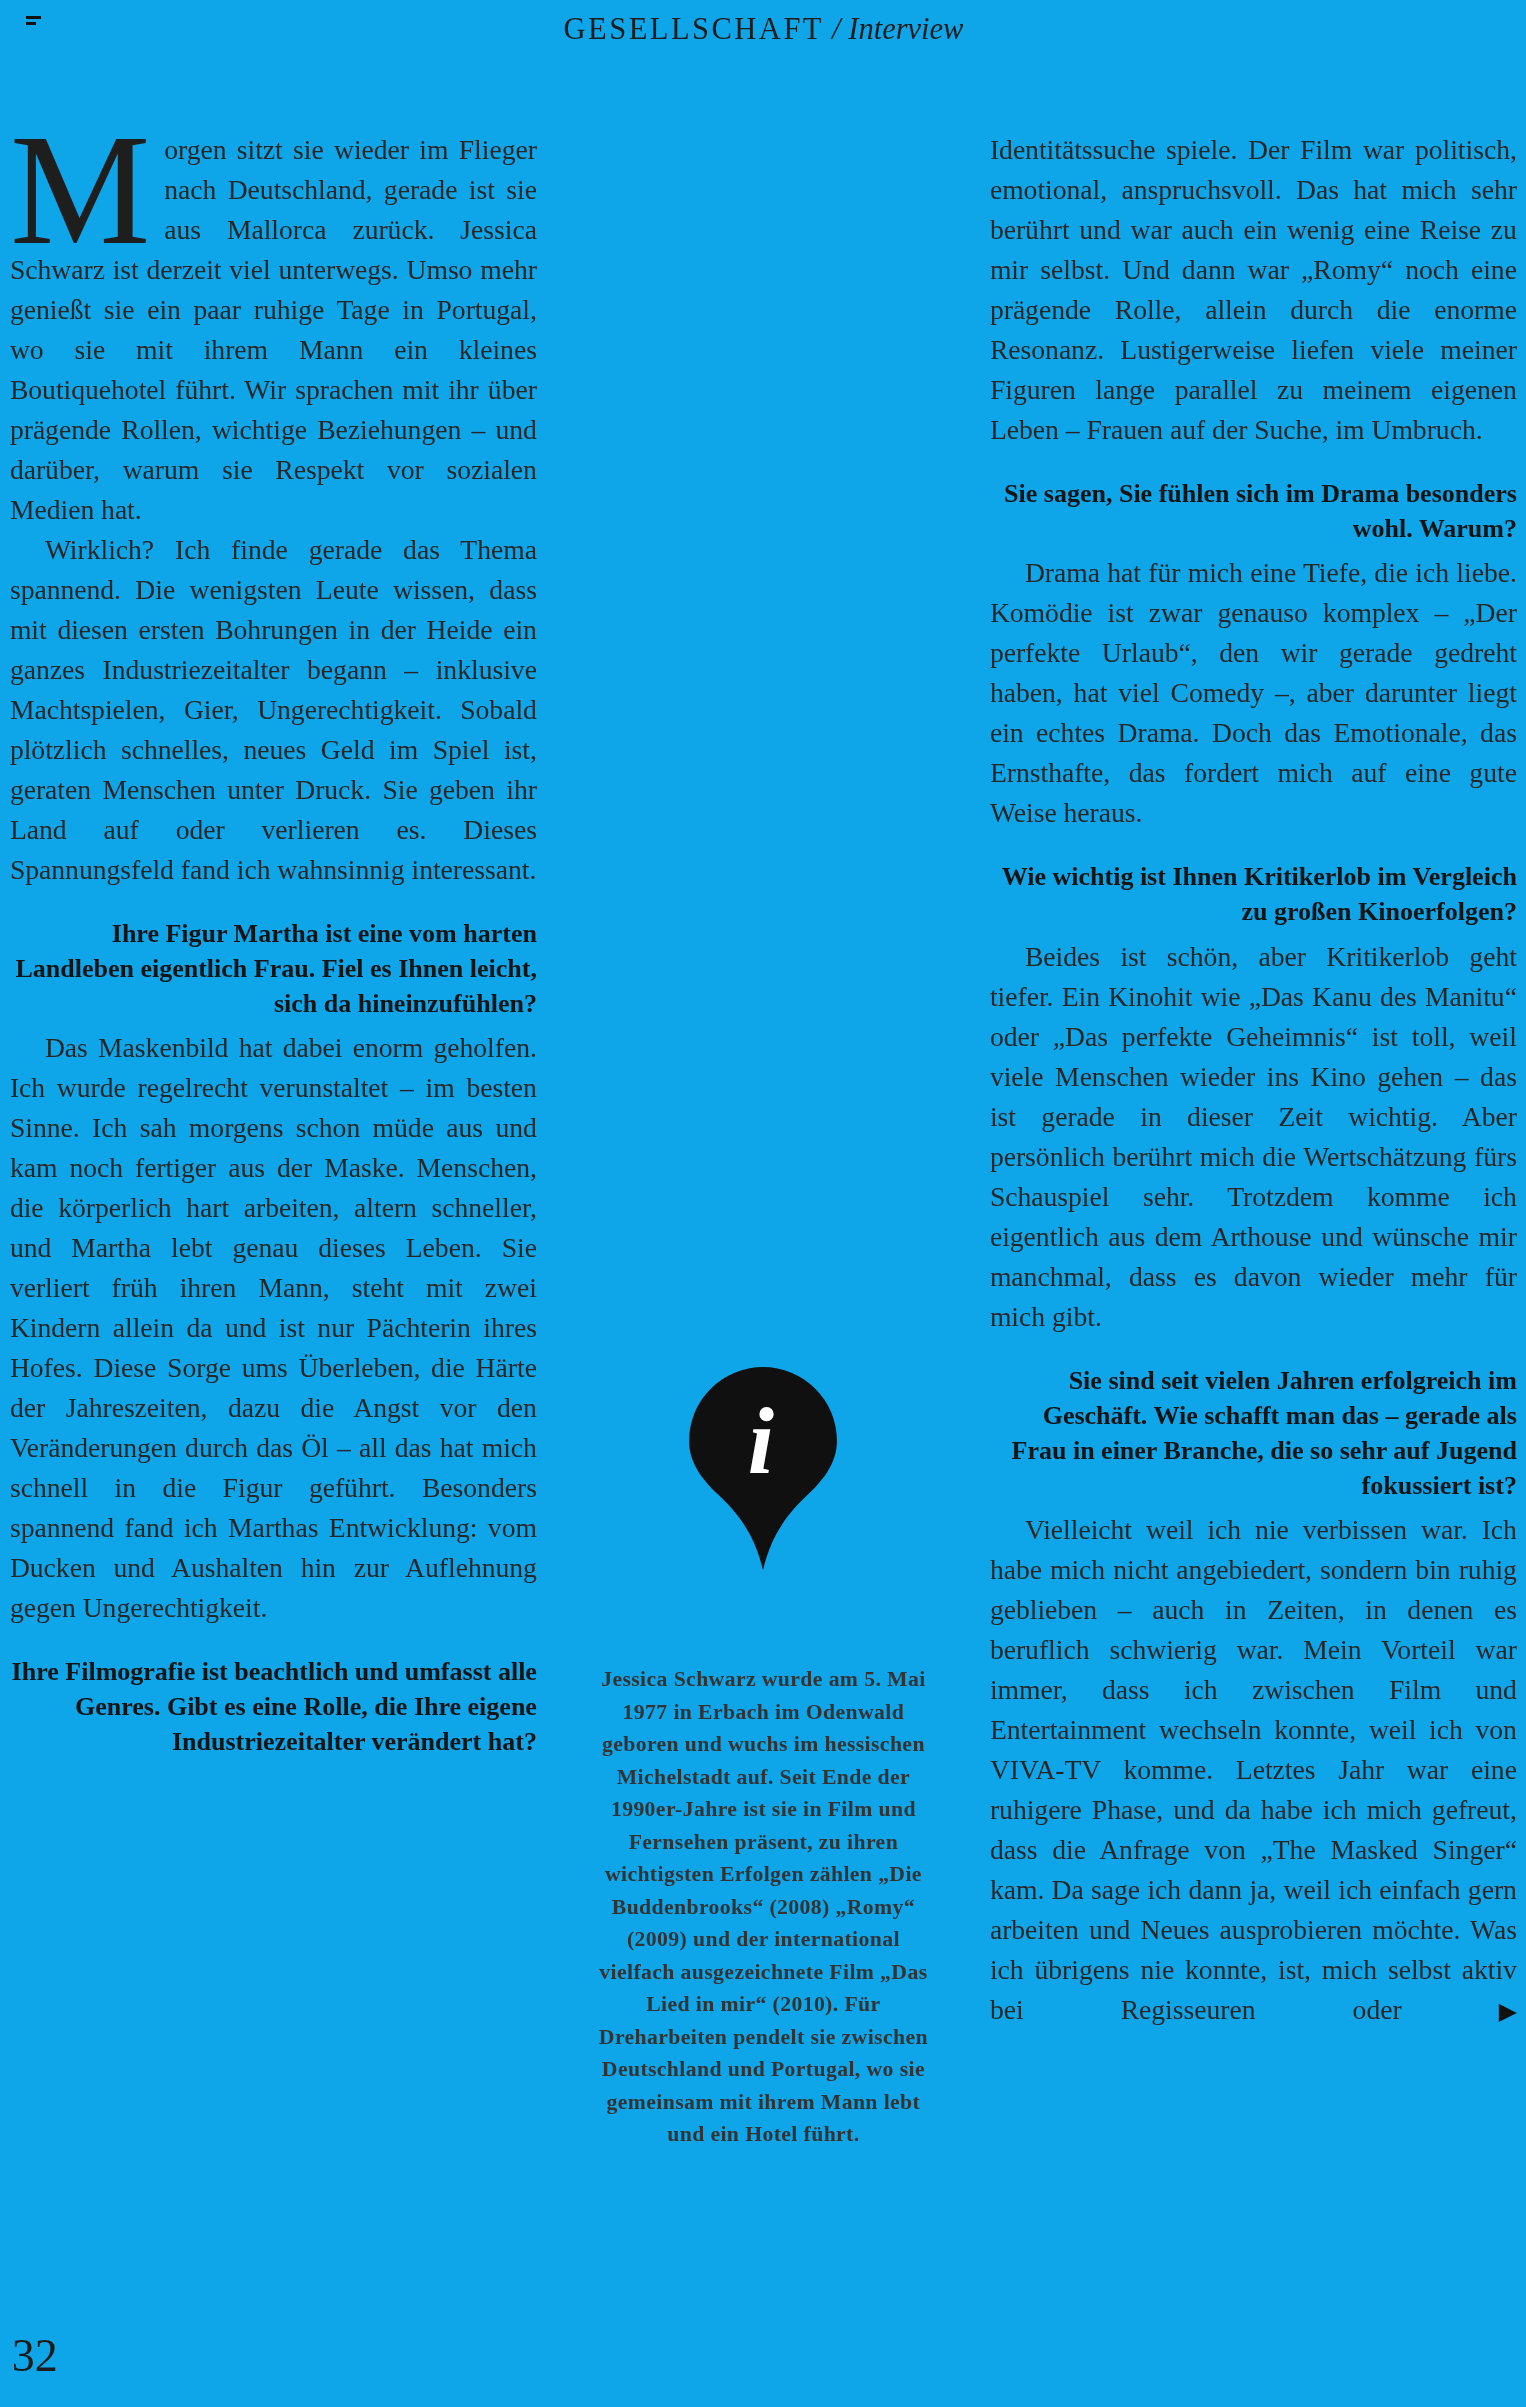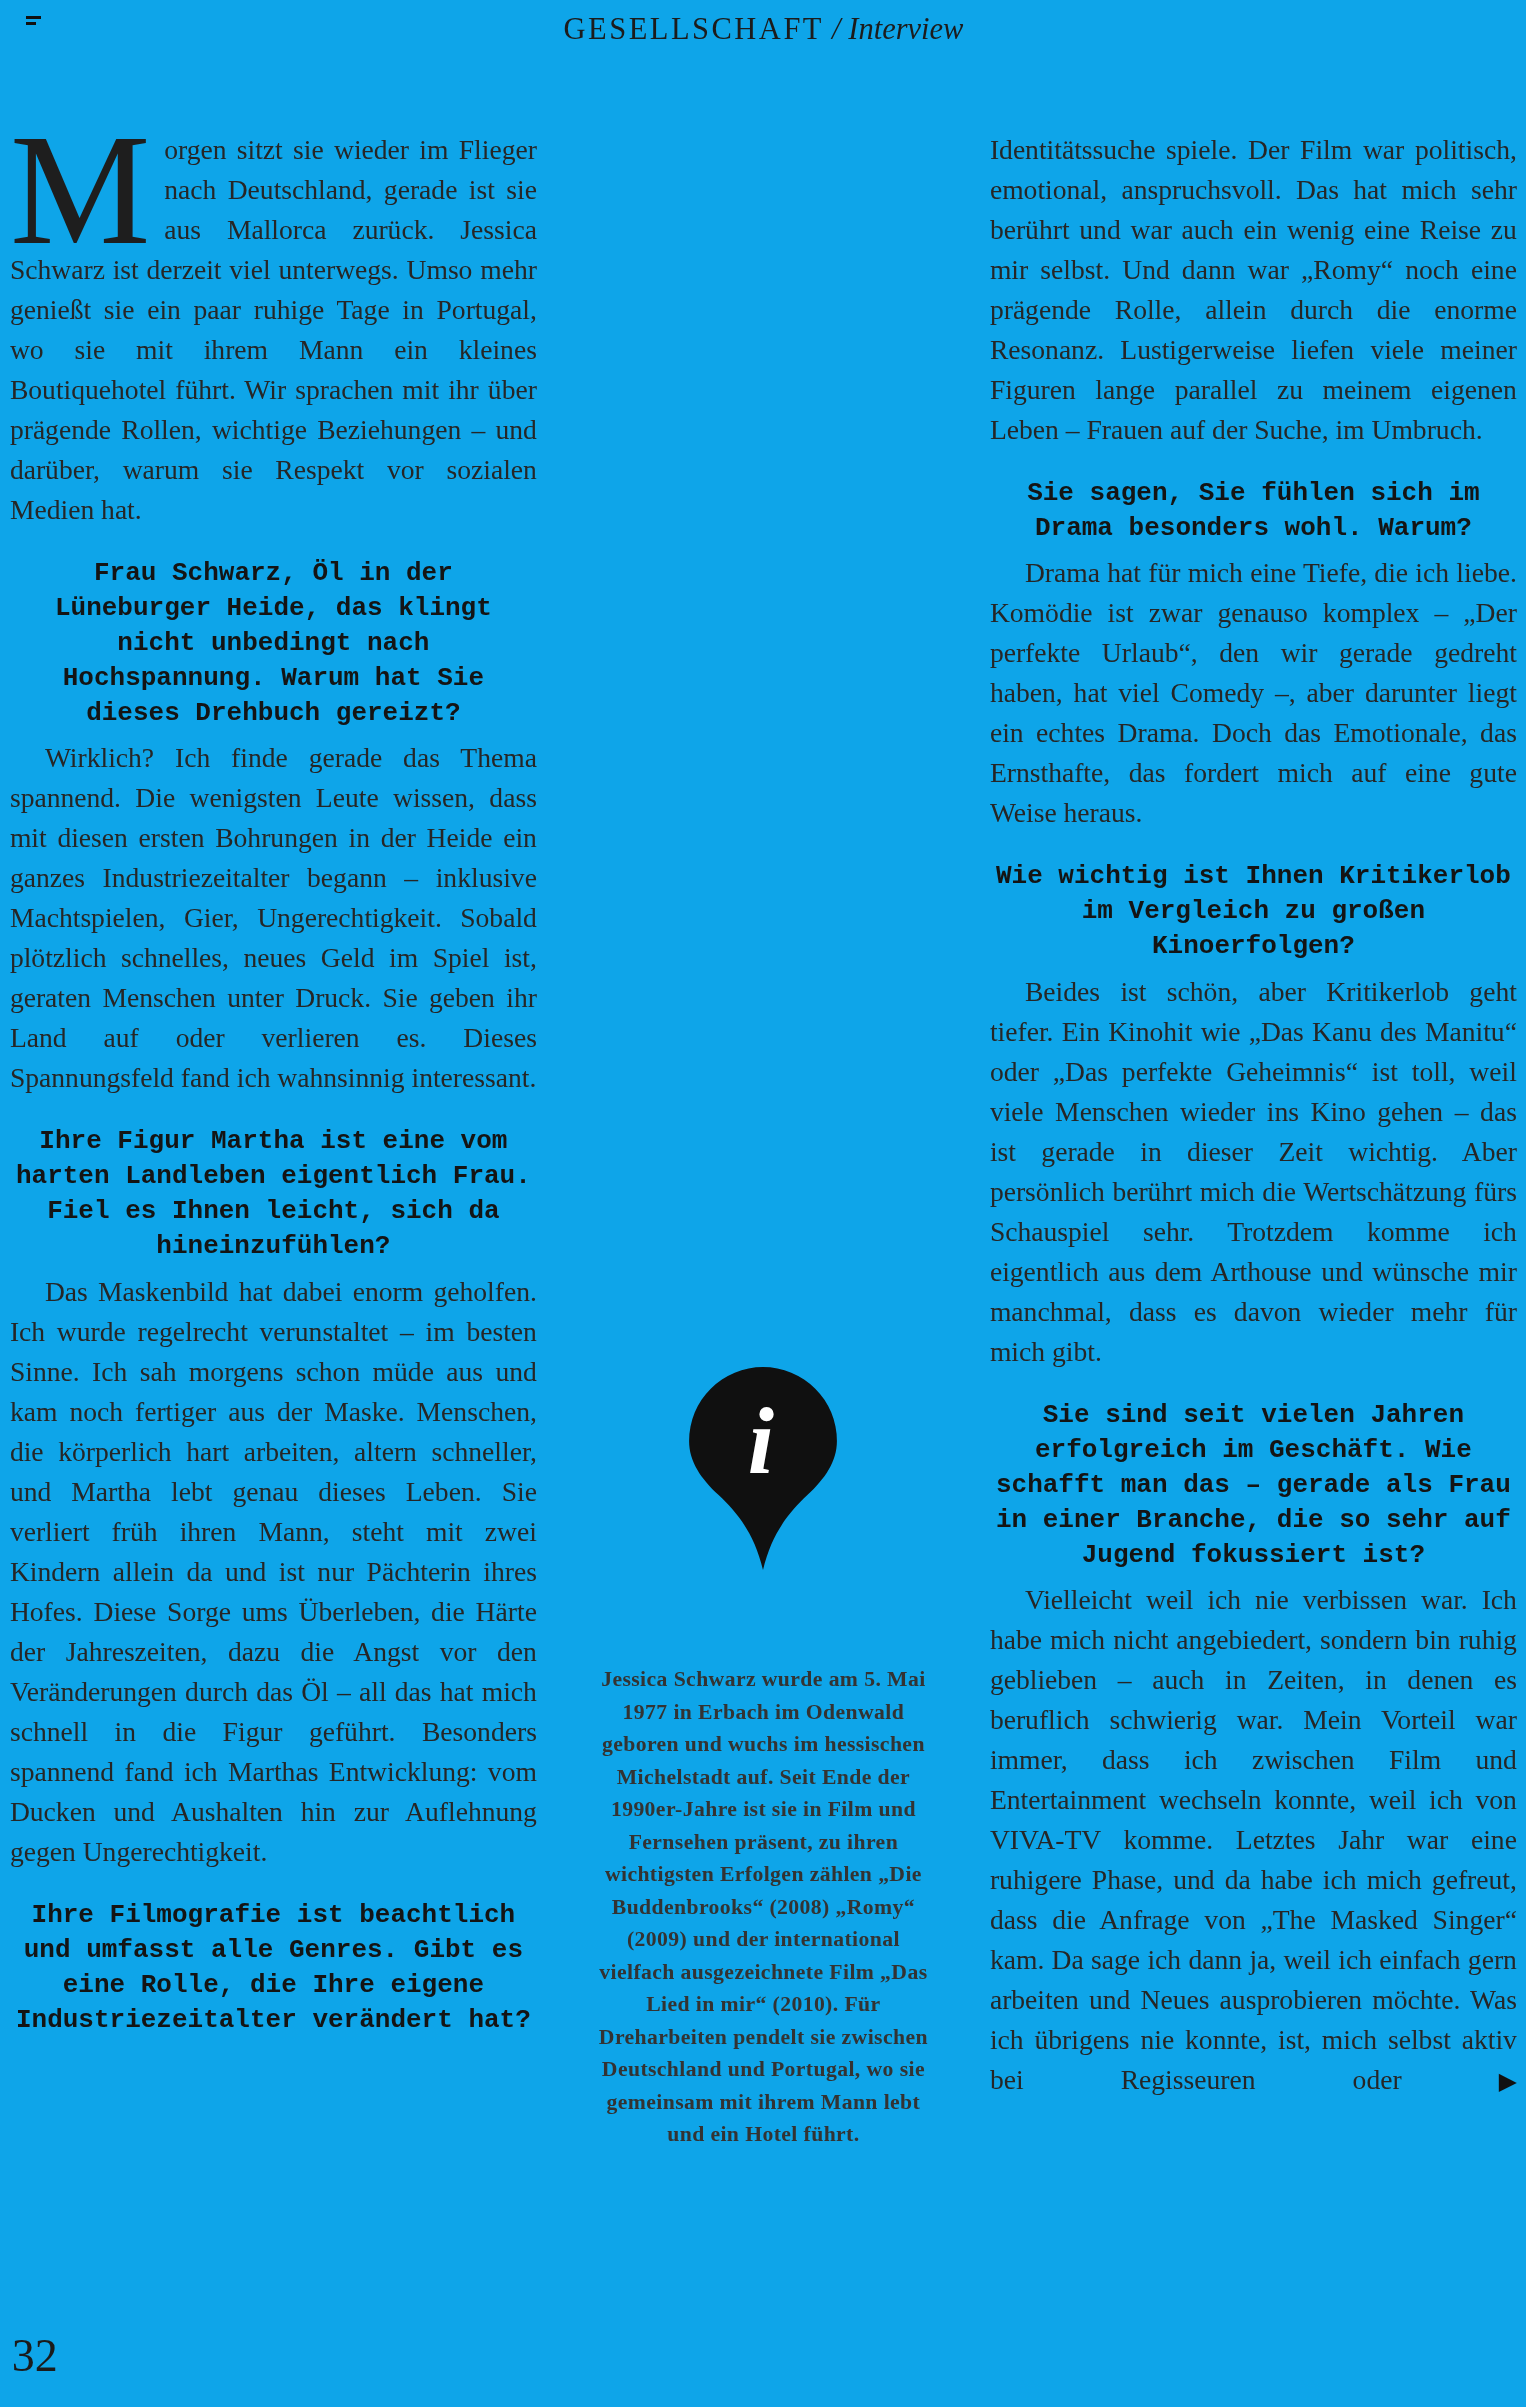--- a/index.html
+++ b/index.html
@@ -65,27 +65,27 @@
     font-family: "Liberation Serif", serif;
     font-size: 27.6px;
     line-height: 40px;
     text-align: justify;
     color: #262626;
     margin: 0;
   }
   p.indent { text-indent: 35px; }
   p.justify-last { text-align-last: justify; }
   p.q {
-    font-family: Liberation Mono, monospace;
+    font-family: Liberation Serif, serif;
     font-weight: 700;
     font-size: 26px;
     line-height: 35px;
     color: #141414;
     margin: 25.6px 0 7.9px 0;
-    text-align: center;
+    text-align: right;
   }
   .dropcap {
     float: left;
     font-family: "Liberation Serif", serif;
     font-size: 158px;
     line-height: 116px;
     padding-right: 13.8px;
     margin-top: 2px;
     color: #1e1e1e;
   }
@@ -135,21 +135,20 @@
   </div>
 
   <header class="header">
     <span class="section">GESELLSCHAFT</span><span class="sep">/</span><span class="subsection">Interview</span>
   </header>
 
   <main class="columns">
 
     <section class="col col-left">
       <p class="body"><span class="dropcap">M</span><span>orgen sitzt sie wieder im Flieger nach Deutschland, gerade ist sie aus Mallorca zurück. Jessica Schwarz ist derzeit viel unterwegs. Umso mehr genießt sie ein paar ruhige Tage in Portugal, wo sie mit ihrem Mann ein kleines Boutiquehotel führt. Wir sprachen mit ihr über prägende Rollen, wichtige Beziehungen – und darüber, warum sie Respekt vor sozialen Medien hat.</span></p>
-      <p class="q">Frau Schwarz, Öl in der Lüneburger Heide, das klingt nicht unbedingt nach Hochspannung. Warum hat Sie dieses Drehbuch gereizt?</p>
       <p class="body indent">Wirklich? Ich finde gerade das Thema spannend. Die wenigsten Leute wissen, dass mit diesen ersten Bohrungen in der Heide ein ganzes Industriezeitalter begann – inklusive Machtspielen, Gier, Ungerechtigkeit. Sobald plötzlich schnelles, neues Geld im Spiel ist, geraten Menschen unter Druck. Sie geben ihr Land auf oder verlieren es. Dieses Spannungsfeld fand ich wahnsinnig interessant.</p>
       <p class="q">Ihre Figur Martha ist eine vom harten Landleben eigentlich Frau. Fiel es Ihnen leicht, sich da hineinzufühlen?</p>
       <p class="body indent">Das Maskenbild hat dabei enorm geholfen. Ich wurde regelrecht verunstaltet – im besten Sinne. Ich sah morgens schon müde aus und kam noch fertiger aus der Maske. Menschen, die körperlich hart arbeiten, altern schneller, und Martha lebt genau dieses Leben. Sie verliert früh ihren Mann, steht mit zwei Kindern allein da und ist nur Pächterin ihres Hofes. Diese Sorge ums Überleben, die Härte der Jahreszeiten, dazu die Angst vor den Veränderungen durch das Öl – all das hat mich schnell in die Figur geführt. Besonders spannend fand ich Marthas Entwicklung: vom Ducken und Aushalten hin zur Auflehnung gegen Ungerechtigkeit.</p>
       <p class="q">Ihre Filmografie ist beachtlich und umfasst alle Genres. Gibt es eine Rolle, die Ihre eigene Industriezeitalter verändert hat?</p>
     </section>
 
     <section class="col col-middle">
       <div class="pin">
         <svg width="148" height="203" viewBox="0 0 150 206" aria-hidden="true">
           <path d="M75 206 C 66 168 48 147 30 130 C 12 113 0 96 0 75 A 75 75 0 1 1 150 75 C 150 96 138 113 120 130 C 102 147 84 168 75 206 Z" fill="#101010"></path>

